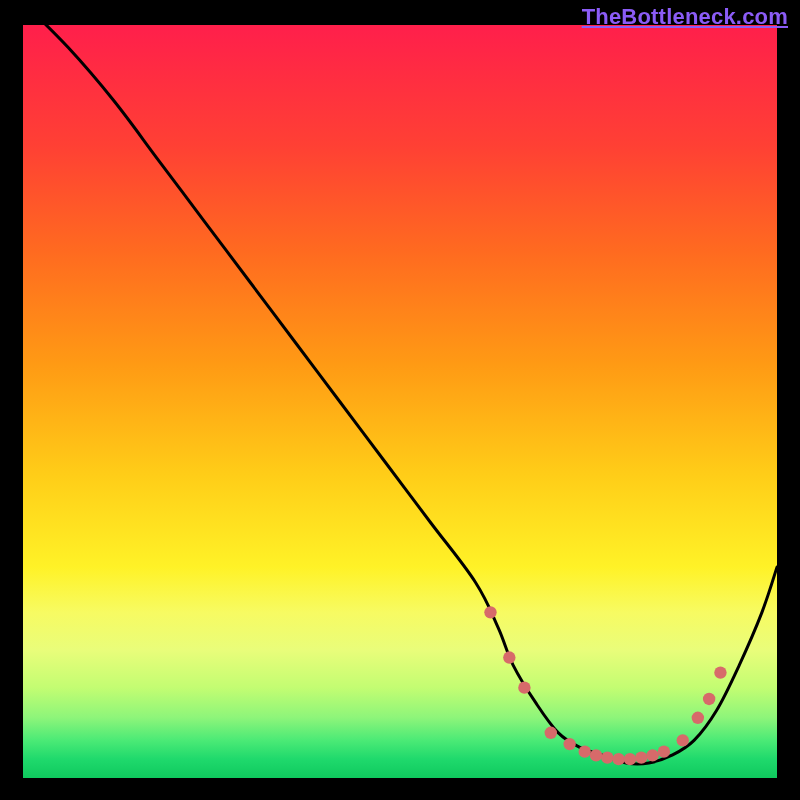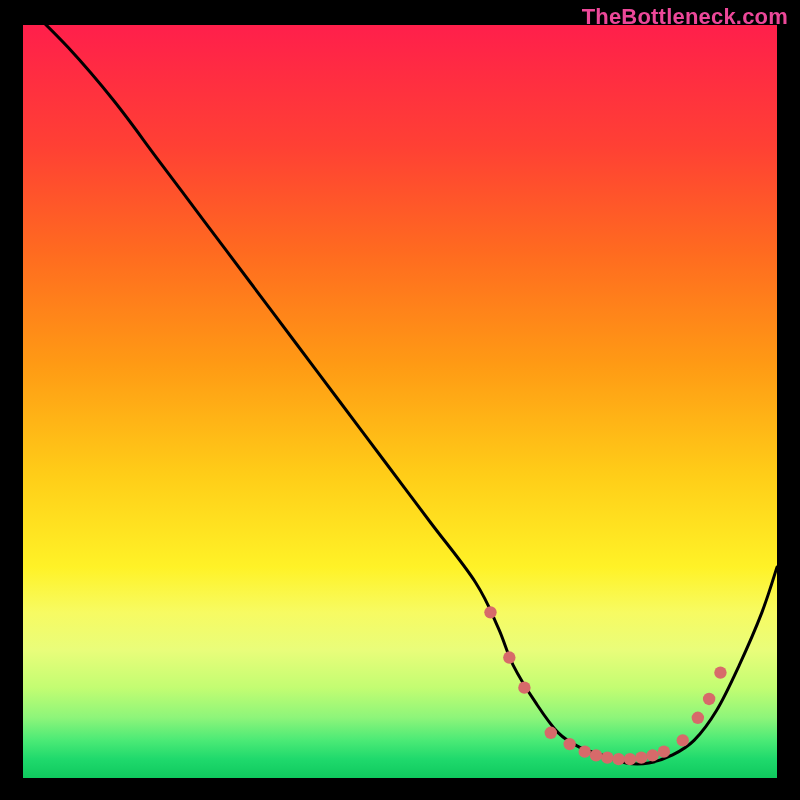--- a/index.html
+++ b/index.html
@@ -14,25 +14,26 @@
   .frame {
     position: relative;
     width: 800px;
     height: 800px;
     background: #000;
   }
   .attribution {
     position: absolute;
     top: 4px;
     right: 12px;
-    color: #ec4899;
+    color: #8b5cf6;
     font-size: 22px;
     font-weight: 600;
     letter-spacing: 0.2px;
     z-index: 5;
+    text-decoration: underline;
   }
   svg.chart {
     position: absolute;
     left: 23px;
     top: 25px;
     width: 754px;
     height: 753px;
     display: block;
   }
 </style>

